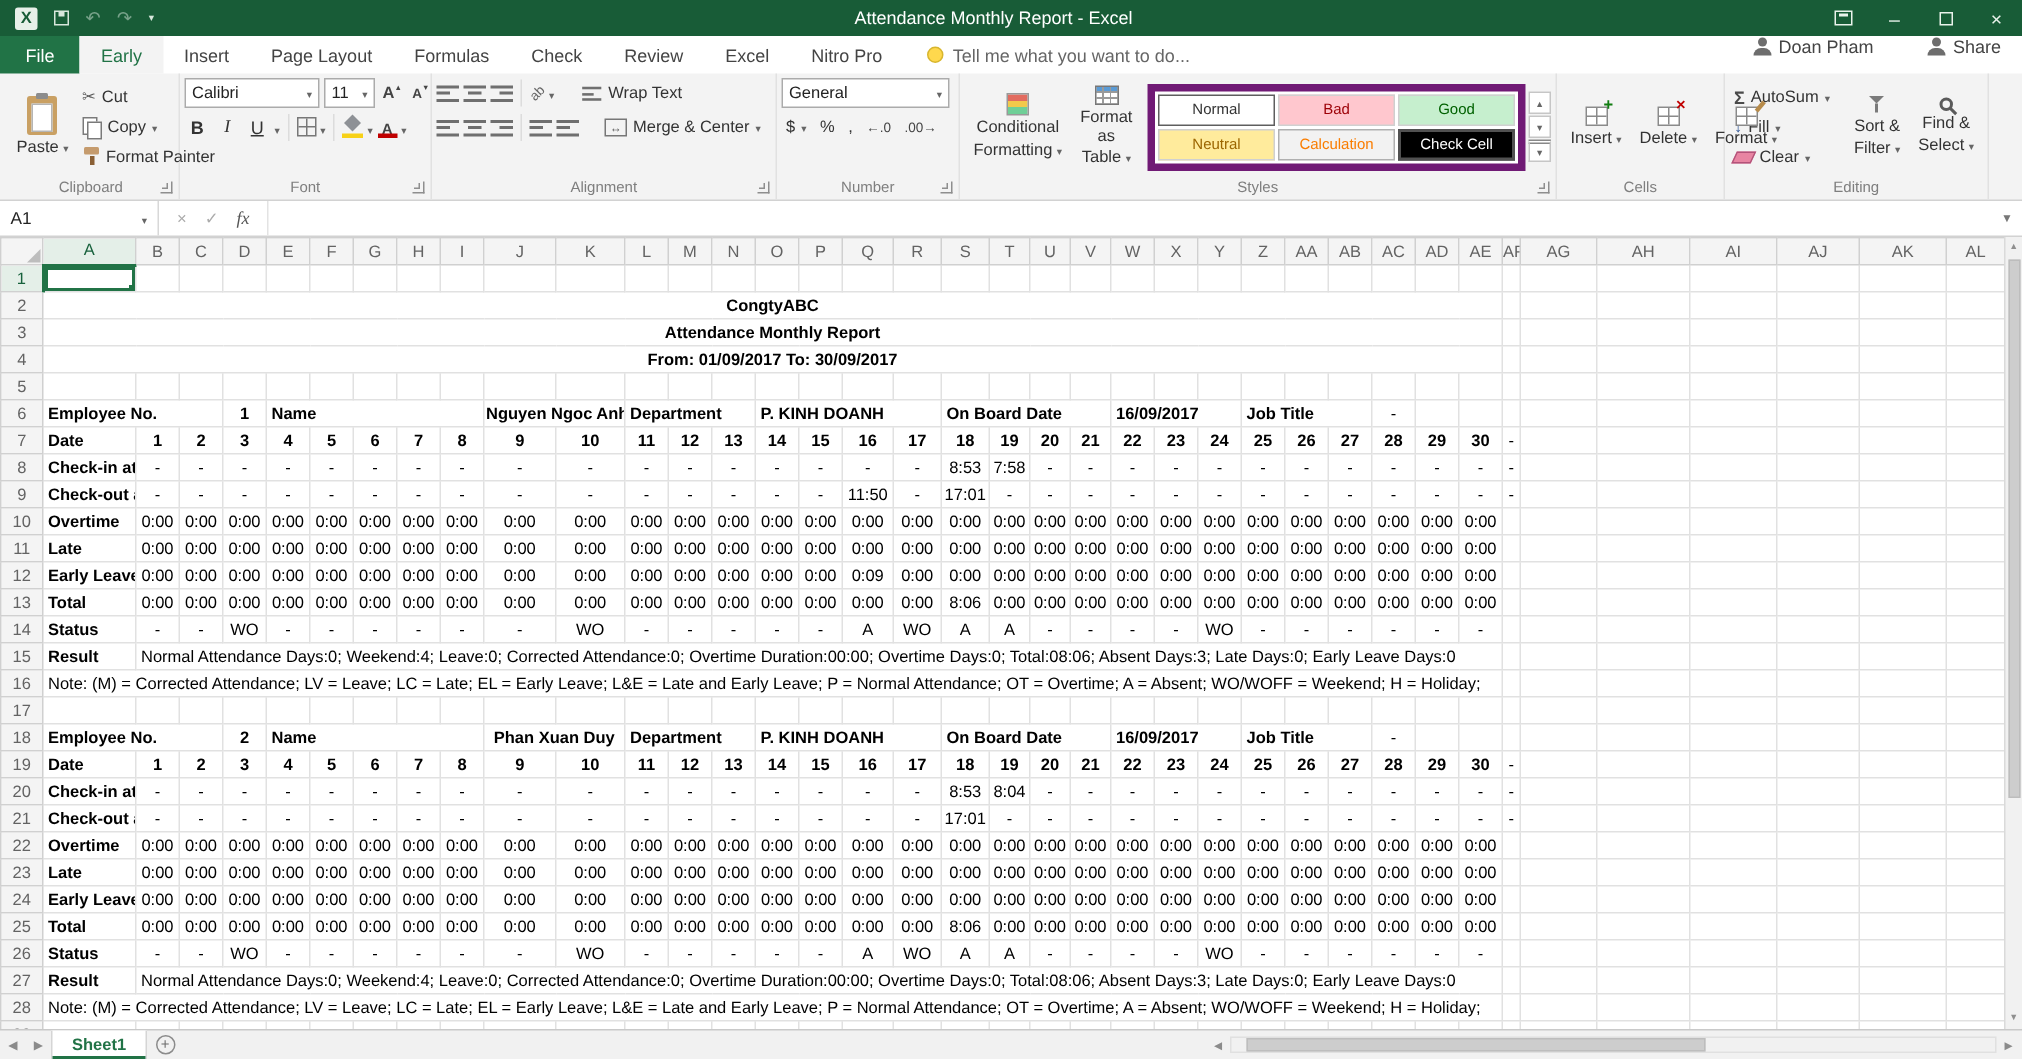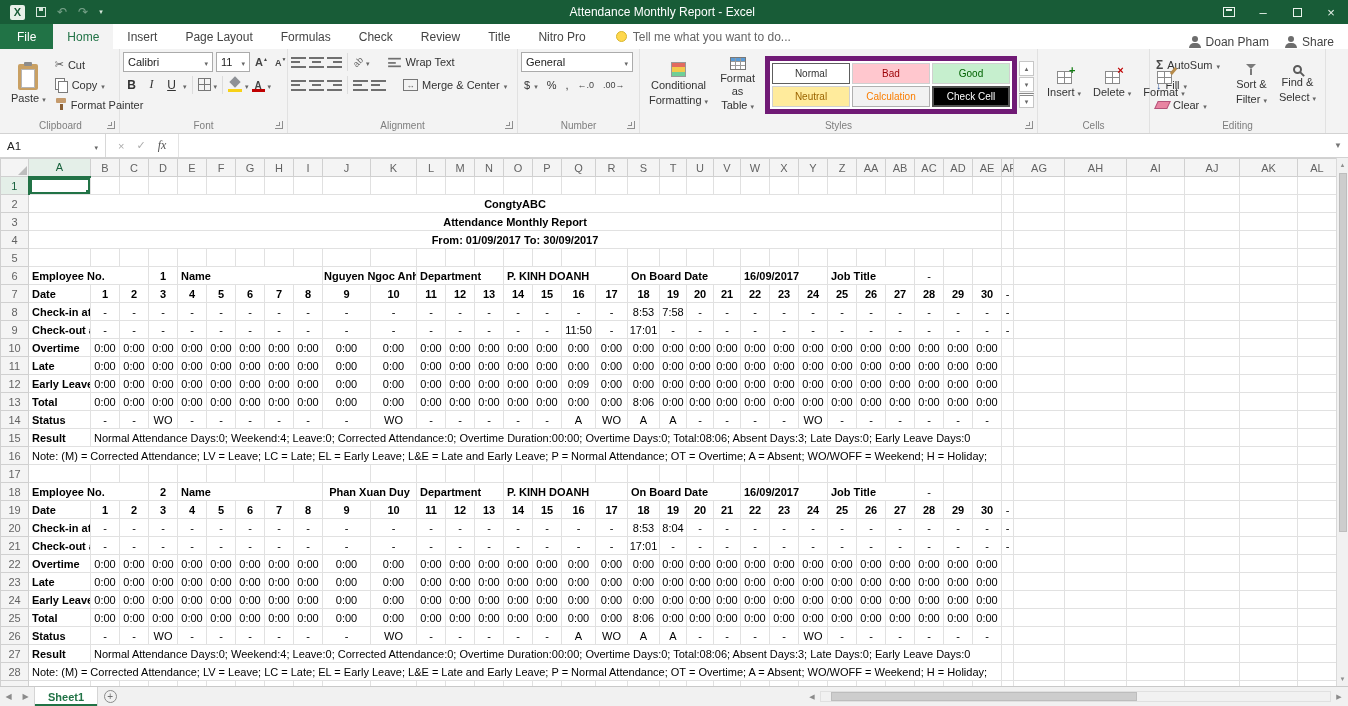--- a/index.html
+++ b/index.html
@@ -21,21 +21,21 @@
 .icon-rdo::after{content:"";position:absolute;left:2px;top:1px;right:2px;height:2px;background:#eaf3ec}
 .icon-restore{width:9px;height:9px;border:1px solid #eaf3ec;display:inline-block}
 
 
 .menubar{height:25px;background:#fff;display:flex;align-items:stretch;font-size:12px}
 .mtab{display:flex;align-items:center;padding:0 14px;color:#444}
 .mtab.file{background:#217346;color:#fff;padding:0 17px}
 .mtab.active{color:#217346;background:#f3f3f3}
 .tellme{display:flex;align-items:center;gap:6px;color:#666;margin-left:16px}
 .bulb{width:11px;height:11px;border-radius:50%;background:#ffd84d;border:1px solid #d8b62e;display:inline-block}
-.mright{margin-left:auto;display:flex;align-items:flex-end;gap:16px;padding-right:14px;color:#444}
+.mright{margin-left:auto;display:flex;align-items:flex-start;gap:36px;padding-right:14px;color:#444}
 .uchip{display:flex;align-items:center;gap:5px}
 .person{position:relative;width:12px;height:12px;display:inline-block}
 .person::before{content:"";position:absolute;left:3px;top:0;width:6px;height:6px;border-radius:50%;background:#6d6d6d}
 .person::after{content:"";position:absolute;left:0;bottom:0;width:12px;height:5px;border-radius:6px 6px 0 0;background:#6d6d6d}
 
 
 .ribbon{height:85px;background:#f3f3f3;border-bottom:1px solid #d2d2d2;display:flex;padding:0 2px}
 .rgroup{display:flex;flex-direction:column;border-right:1px solid #e1e1e1;padding:3px 3px 0 3px;flex:0 0 auto}
 .rbody{flex:1;display:flex;align-items:center}
 .rbody.vcol{flex-direction:column;align-items:flex-start;gap:3px}
@@ -182,27 +182,27 @@
     <span>
         <span class="icon-restore"></span>
       </span>
     <span>×</span>
   </div>
 </div>
 
 <div class="menubar">
   <span class="mtab file">File</span>
   <span class="sheettabs" style="display:flex">
-      <span class="mtab active">Home</span>
+      <span class="mtab active">Early</span>
       <span class="mtab">Insert</span>
       <span class="mtab">Page Layout</span>
       <span class="mtab">Formulas</span>
       <span class="mtab">Check</span>
       <span class="mtab">Review</span>
-      <span class="mtab">Title</span>
+      <span class="mtab">Excel</span>
       <span class="mtab">Nitro Pro</span>
     </span>
   <span class="tellme">
     <span class="bulb"></span>
     <span>Tell me what you want to do...</span>
   </span>
   <span class="mright">
     <span class="uchip">
         <span class="person"></span>
         <span>Doan Pham</span>

